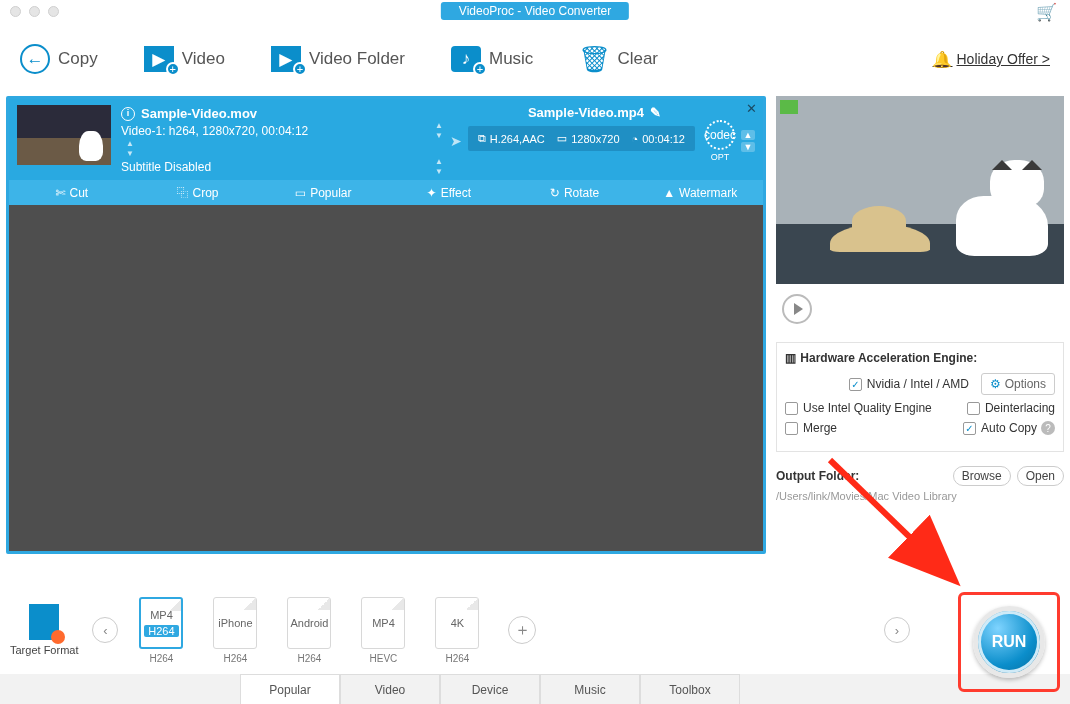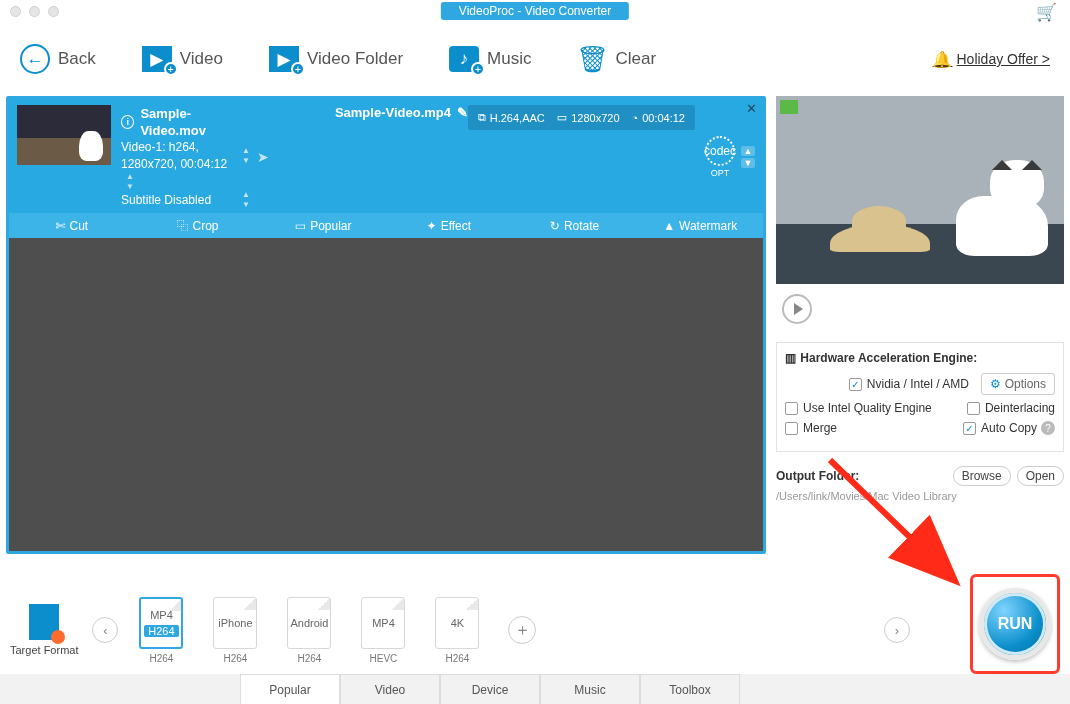--- a/index.html
+++ b/index.html
@@ -29,21 +29,21 @@
 
   .item { background: #29a9e1; color: #fff; font-size: 12px; }
   .item-top { display: flex; align-items: flex-start; padding: 6px 8px 4px 8px; position: relative; }
   .thumb { width: 94px; height: 60px; background: linear-gradient(#2b2b3a 0 55%, #6b5a46 55% 100%); flex-shrink: 0; position: relative; overflow: hidden; }
   .thumb::after { content: ""; position: absolute; right: 8px; bottom: 4px; width: 24px; height: 30px; background: #fff; border-radius: 40% 40% 30% 30% / 50% 50% 30% 30%; }
   .src { margin-left: 10px; line-height: 17px; flex: 1; }
   .src .name { font-weight: bold; font-size: 13px; display: flex; align-items: center; gap: 6px; }
   .info-i { width: 14px; height: 14px; border: 1px solid #fff; border-radius: 50%; display: inline-flex; align-items: center; justify-content: center; font-size: 9px; }
   .updn { width: 10px; font-size: 8px; text-align: center; line-height: 8px; opacity: .85; }
   .arrow-col { width: 24px; align-self: center; color: rgba(255,255,255,.7); font-size: 14px; text-align: center; }
-  .out { display: flex; flex-direction: row; align-items: flex-start; gap: 0; }
+  .out { display: flex; flex-direction: column; align-items: flex-start; gap: 6px; }
   .out .name { font-weight: bold; font-size: 13px; display: flex; align-items: center; gap: 6px; margin-left: 60px; }
   .chips { display: flex; gap: 12px; background: #1f8fc4; border-radius: 2px; padding: 6px 10px; font-size: 11px; }
   .chip { display: flex; align-items: center; gap: 4px; }
   .opt { display: flex; flex-direction: column; align-items: center; gap: 2px; margin-left: 10px; align-self: center; font-size: 9px; }
   .gear { width: 30px; height: 30px; border: 2px dotted #fff; border-radius: 50%; display: flex; align-items: center; justify-content: center; font-size: 12px; }
   .sort { display: flex; flex-direction: column; gap: 2px; margin-left: 6px; align-self: center; font-size: 9px; }
   .sort span { background: rgba(255,255,255,.25); width: 14px; text-align: center; border-radius: 2px; }
   .closex { position: absolute; top: 2px; right: 6px; color: #1a4a63; cursor: pointer; font-size: 13px; }
 
   .toolsrow { display: flex; background: #3db4e8; }
@@ -93,21 +93,21 @@
   .fitem.sel .page { border: 2px solid #2fa8e1; }
   .fitem.sel .lab2 { background: #2fa8e1; color: #fff; padding: 0 4px; border-radius: 2px; }
   .formats .add { width: 28px; height: 28px; border: 1px solid #ccc; border-radius: 50%; display: flex; align-items: center; justify-content: center; margin-left: 8px; color: #888; cursor: pointer; font-size: 16px; }
   .formats .right-nav { position: absolute; right: 160px; }
 
   .tabs { height: 30px; background: #f2f2f2; display: flex; align-items: stretch; padding-left: 240px; gap: 0; }
   .tabs .tab { width: 100px; display: flex; align-items: center; justify-content: center; border: 1px solid #ddd; border-bottom: none; font-size: 12px; color: #555; cursor: pointer; background: #f2f2f2; }
   .tabs .tab.active { background: #fff; }
 
   
-  .runwrap { position: absolute; right: 10px; bottom: 30px; width: 90px; height: 100px; border: 3px solid #ff3b2e; border-radius: 6px; display: flex; align-items: center; justify-content: center; }
+  .runwrap { position: absolute; right: 10px; bottom: 12px; width: 102px; height: 100px; border: 3px solid #ff3b2e; border-radius: 6px; display: flex; align-items: center; justify-content: center; }
   .run { width: 72px; height: 72px; border-radius: 50%; background: radial-gradient(circle at 32% 28%, #7fd4ff, #0b8ecb 60%, #066a9a 100%); border: 5px solid #e8e8e8; box-shadow: 0 2px 4px rgba(0,0,0,.25), inset 0 0 0 3px #cfeaf7; display: flex; align-items: center; justify-content: center; color: #fff; font-weight: bold; font-size: 16px; cursor: pointer; }
 
   
   .arrow { position: absolute; pointer-events: none; }
   .fcol { display:flex; flex-direction:column; gap:2px; margin-left:4px; }
   .fcol .updn { color: rgba(255,255,255,.85); }
 </style>
 </head>
 <body>
 
@@ -117,21 +117,21 @@
     <div class="dot"></div>
     <div class="dot"></div>
   </div>
   <div class="title-pill">VideoProc - Video Converter</div>
   <div class="cart">🛒</div>
 </div>
 
 <div class="toolbar">
   <div class="tbtn">
     <div class="back-circle">←</div>
-    <span>Back</span>
+    <span>Copy</span>
   </div>
   <div class="tbtn">
     <div class="bicon">▶<div class="plus">+</div></div>
     <span>Video</span>
   </div>
   <div class="tbtn">
     <div class="bicon">▶<div class="plus">+</div></div>
     <span>Video Folder</span>
   </div>
   <div class="tbtn">

